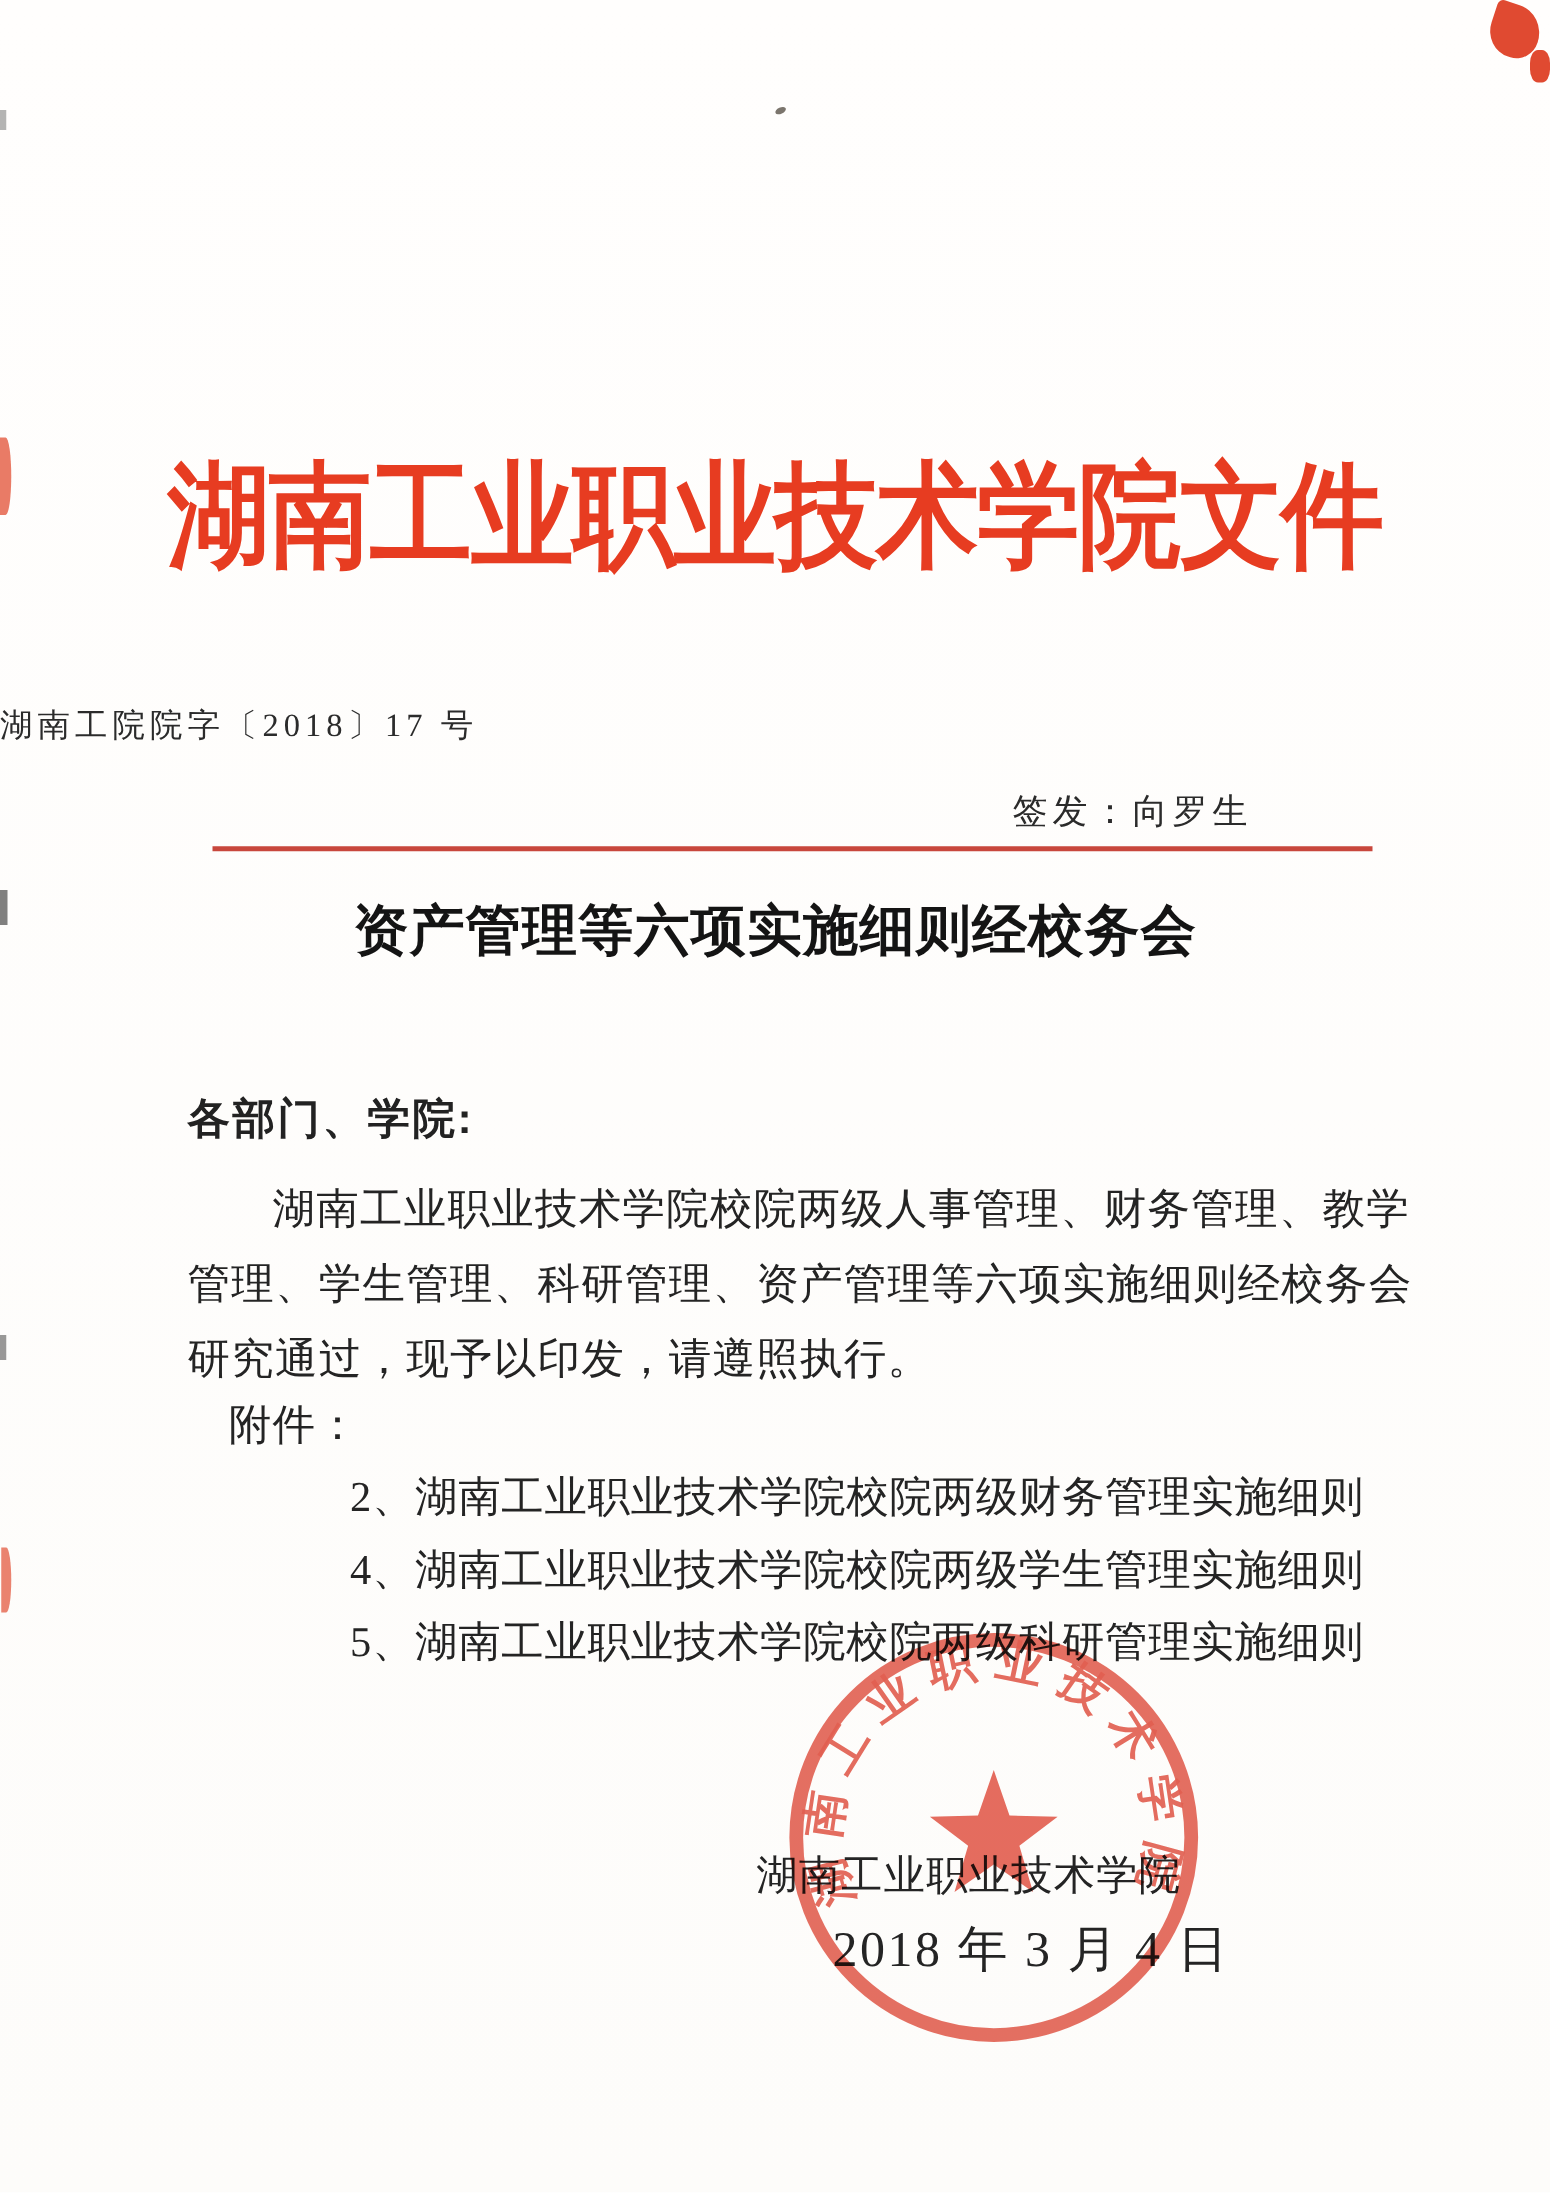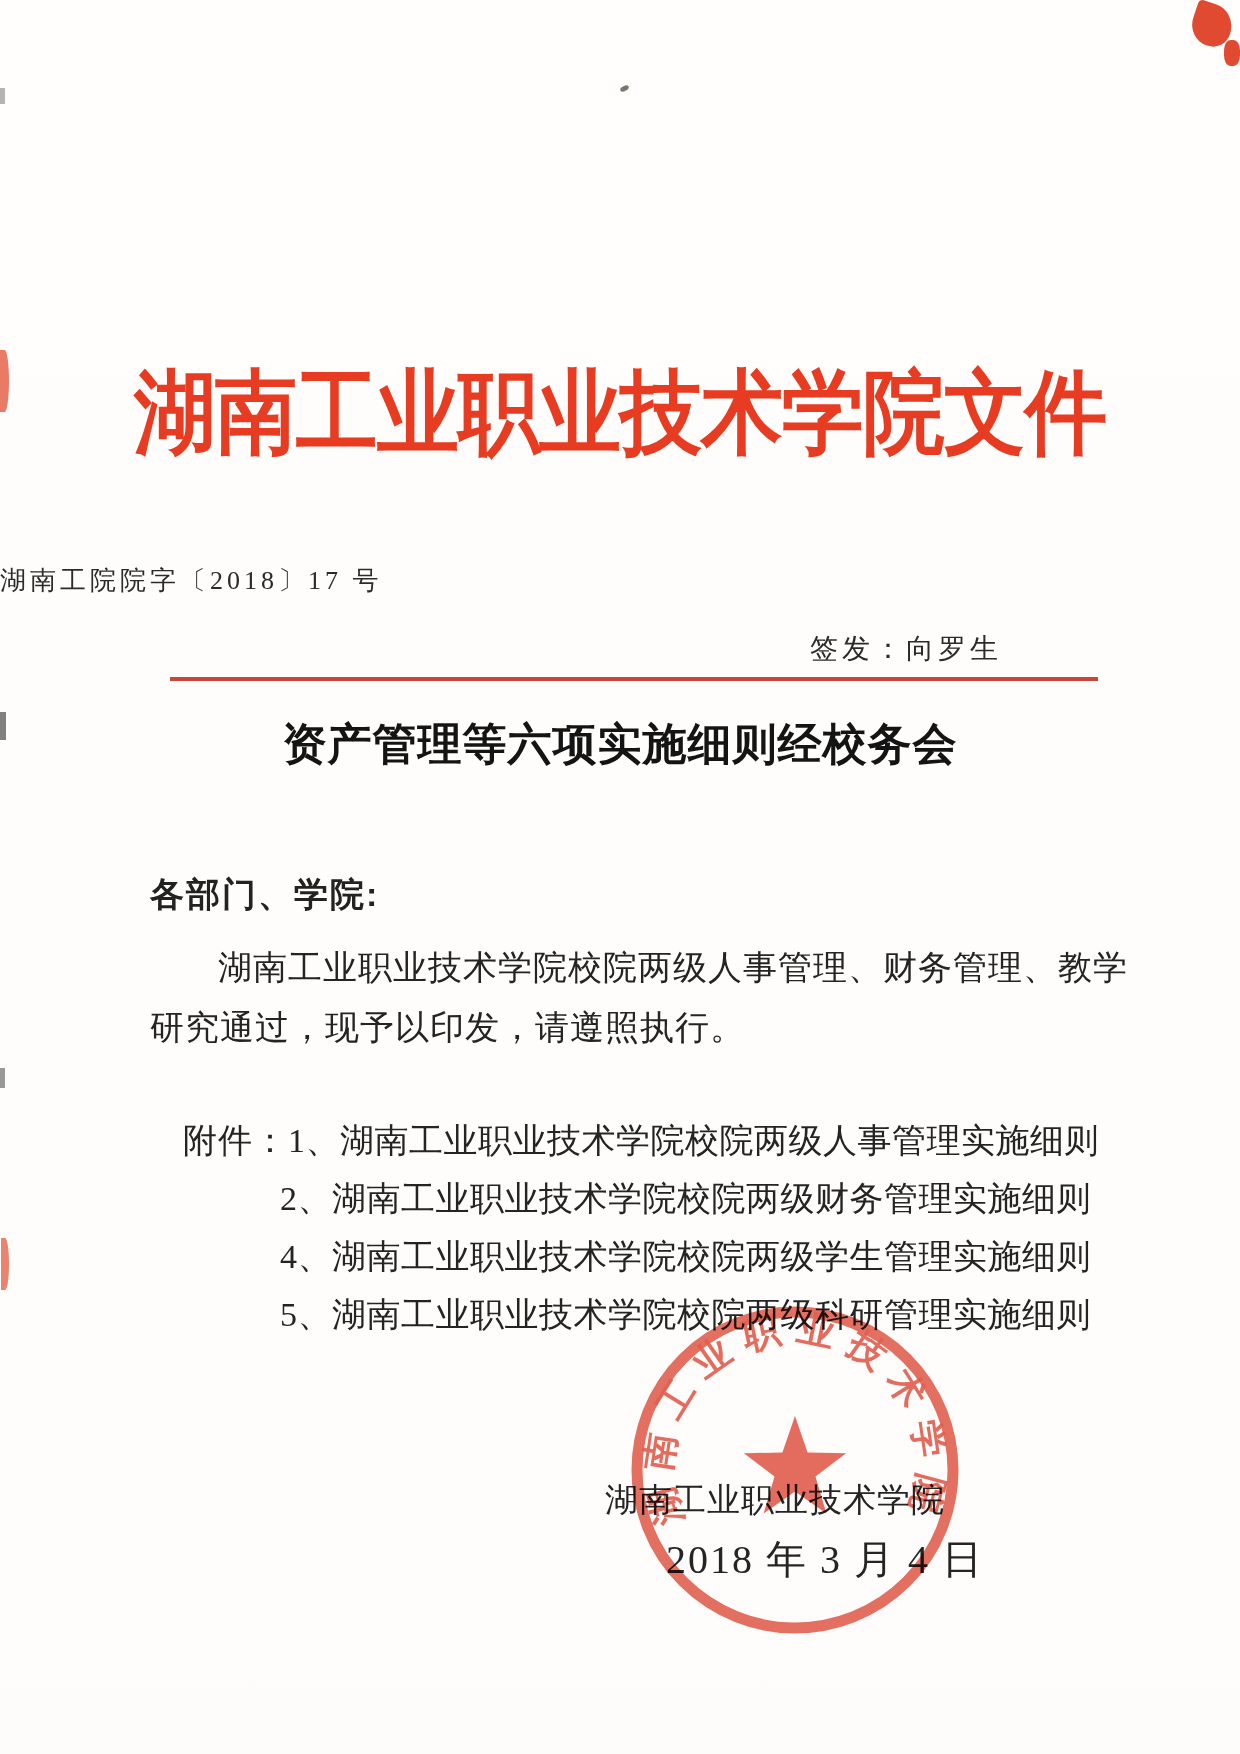--- a/index.html
+++ b/index.html
@@ -114,27 +114,27 @@
   <div class="red-rule"></div>
 
   <div class="doc-title">
     <div>资产管理等六项实施细则经校务会</div>
   </div>
 
   <div class="salutation">各部门、学院:</div>
 
   <div class="body-par">
     <div class="line indent">湖南工业职业技术学院校院两级人事管理、财务管理、教学</div>
+    <div class="line">管理、学生管理、科研管理、资产管理等六项实施细则经校务会</div>
     <div class="line">研究通过，现予以印发，请遵照执行。</div>
   </div>
 
   <div class="attachments">
     <div class="attach-row">
       <span class="attach-label">附件：</span>
-      <span class="attach-item">1、湖南工业职业技术学院校院两级人事管理实施细则</span>
     </div>
     <div class="attach-row cont">
       <span class="attach-item">2、湖南工业职业技术学院校院两级财务管理实施细则</span>
     </div>
     <div class="attach-row cont">
       <span class="attach-item">4、湖南工业职业技术学院校院两级学生管理实施细则</span>
     </div>
     <div class="attach-row cont">
       <span class="attach-item">5、湖南工业职业技术学院校院两级科研管理实施细则</span>
     </div>

